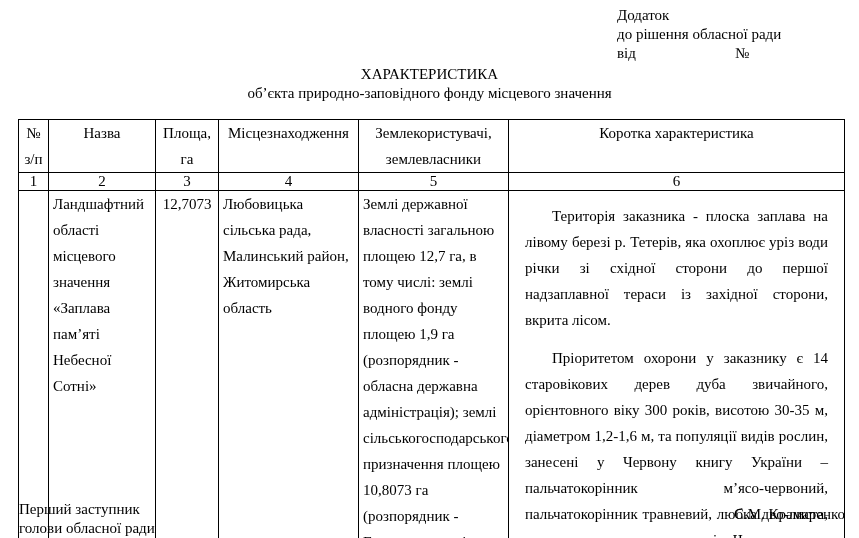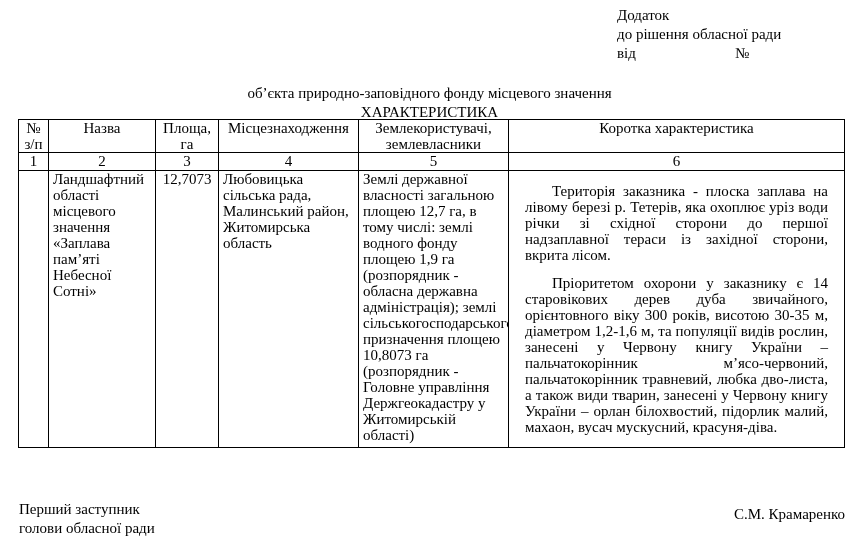--- a/index.html
+++ b/index.html
@@ -18,40 +18,40 @@
     position: absolute; left: 617px; top: 6px;
     font-size: 15px; line-height: 19px;
     width: 230px;
   }
   .annex-line3 { position: relative; }
   .annex-line3 .no { position: absolute; left: 118px; top: 0; }
 
   
   .title1 {
     position: absolute; top: 66px; left: 0; width: 859px;
-    text-align: center; font-size: 15px; margin-top: 38px;
+    text-align: center; font-size: 15px;
   }
   .title2 {
     position: absolute; top: 85px; left: 0; width: 859px;
     text-align: center; font-size: 15px;
   }
 
   
   table.doc-table {
     position: absolute; left: 18px; top: 119px;
     width: 826px;
     border-collapse: collapse; table-layout: fixed;
     font-size: 15px;
   }
   .doc-table th, .doc-table td {
     border: 1px solid #000000;
     padding: 0 4px;
     vertical-align: top;
     font-weight: normal;
-    line-height: 16px;
+    line-height: 26px;
     overflow: hidden;
   }
   .doc-table th.c-num, .doc-table td.c-num { padding: 0 1px; }
   .doc-table tr.hdr th { text-align: center; }
   .doc-table tr.nums td { text-align: center; line-height: 17px; }
   .doc-table td.center { text-align: center; }
   .doc-table td.desc p {
     margin: 12px;
     text-indent: 27px;
     text-align: justify;

